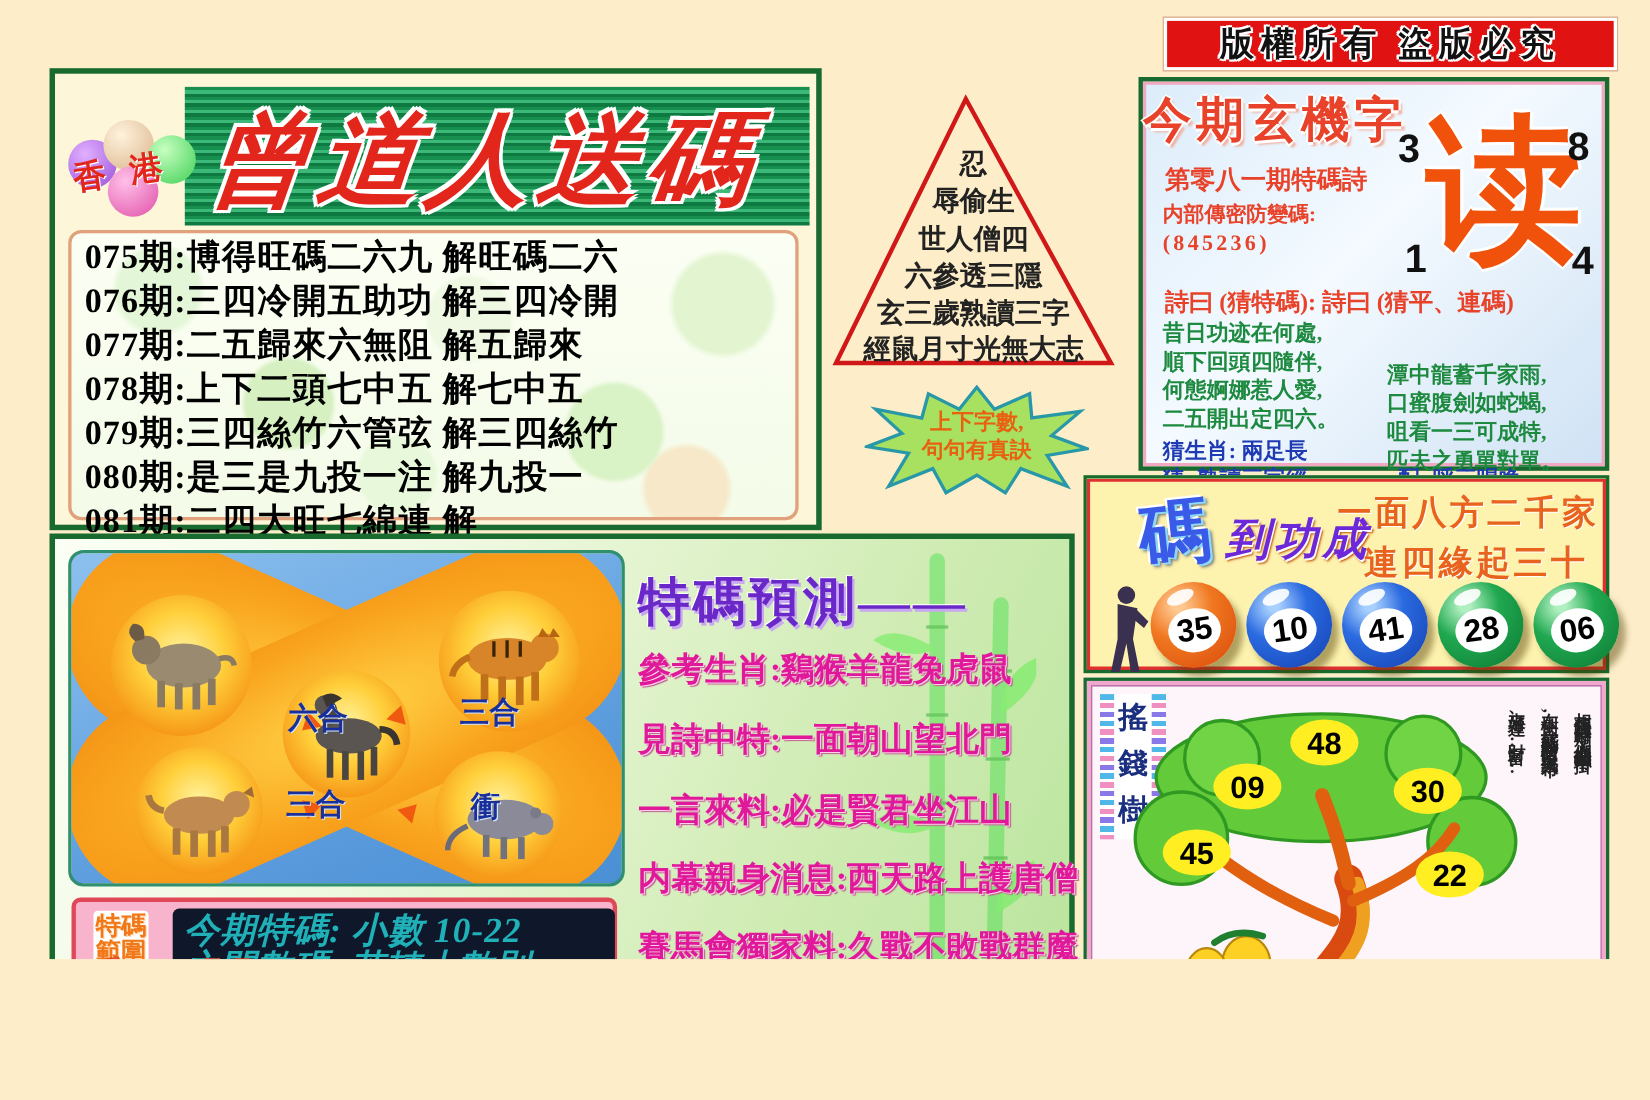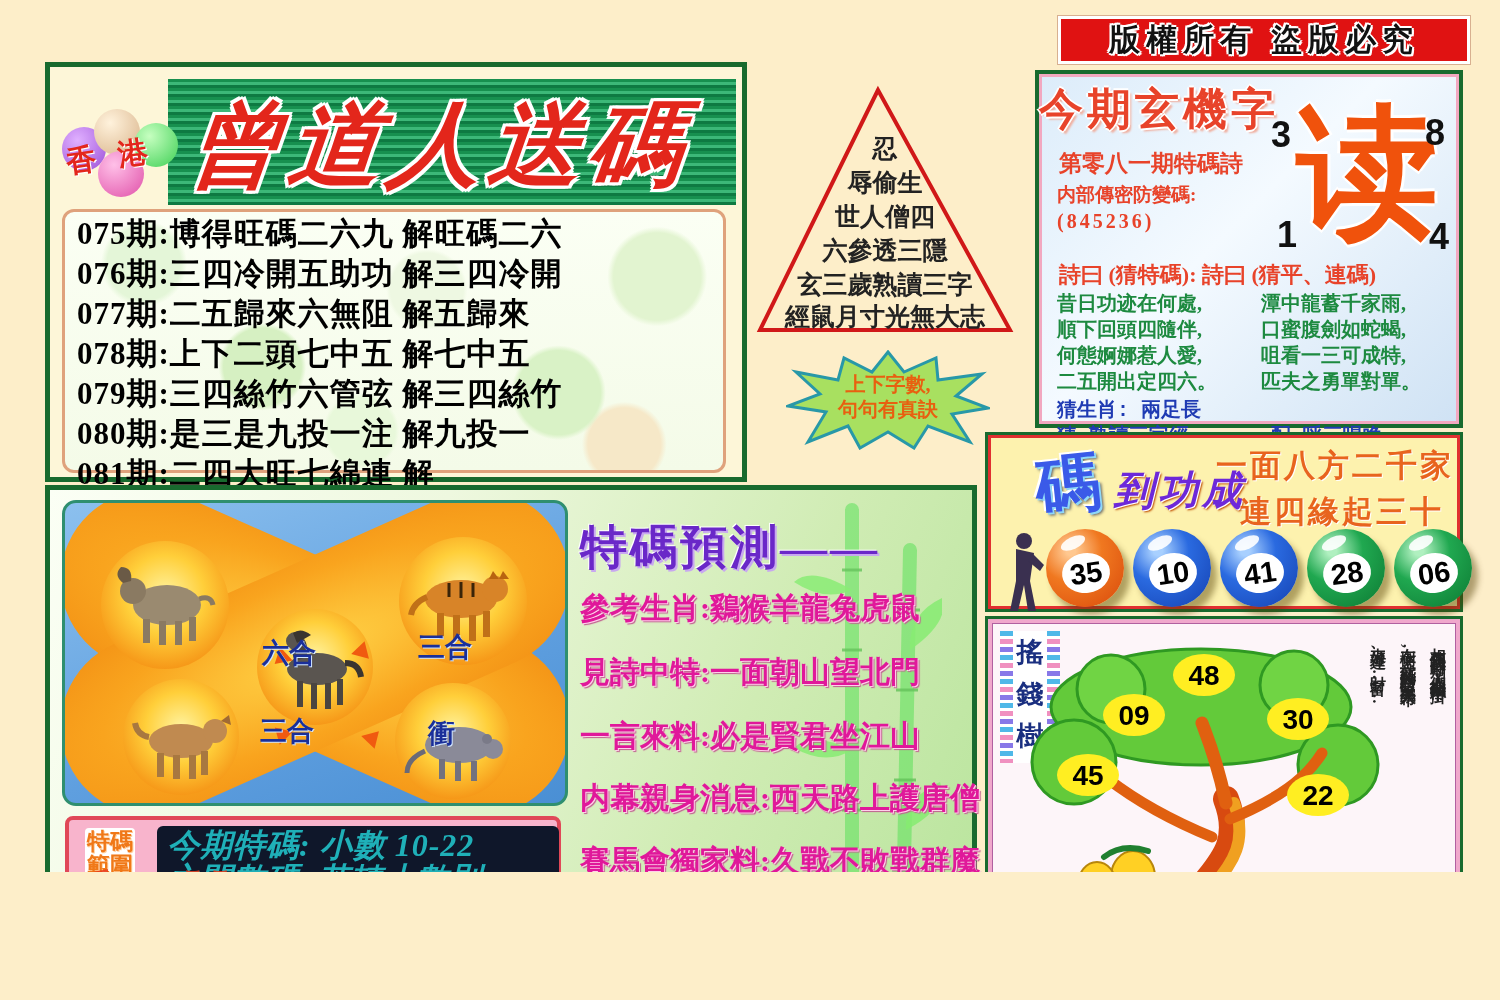--- a/index.html
+++ b/index.html
@@ -63,22 +63,22 @@
   .mys-poemtitle { position:absolute; left:20px; top:74px; font-size:23px; font-weight:bold; color:#e8432a; }
   .mys-secret { position:absolute; left:18px; top:108px; font-size:19px; font-weight:bold; color:#e8432a; }
   .mys-code { position:absolute; left:18px; top:136px; font-size:20px; font-weight:bold; color:#e8432a; letter-spacing:3px; }
   .big-char { position:absolute; left:258px; top:28px; font-size:142px; font-weight:bold; color:#f0520c; line-height:1;
     text-shadow:-3px 0 #fff,3px 0 #fff,0 -3px #fff,0 3px #fff; }
   .corner-num { position:absolute; font-size:36px; font-weight:bold; color:#111; font-family:"Liberation Sans",sans-serif; }
   .cn-tl { left:232px; top:40px; } .cn-tr { right:14px; top:38px; }
   .cn-bl { left:238px; top:140px; } .cn-br { right:10px; top:142px; }
   .mys-verse-head { position:absolute; left:20px; top:186px; font-size:22px; font-weight:bold; color:#e8432a; white-space:nowrap; }
   .poem-col { position:absolute; top:216px; font-size:20px; font-weight:bold; color:#1d8a40; line-height:26px; white-space:nowrap; }
-  .poem-left { left:18px; } .poem-right { left:222px; }
-  .mys-guess1 { position:absolute; left:18px; top:322px; font-size:20px; font-weight:bold; color:#1f3bb3;font-family:Liberation Mono, monospace; }
+  .poem-left { left:18px; } .poem-right { left:222px;margin-top:38px; }
+  .mys-guess1 { position:absolute; left:18px; top:322px; font-size:20px; font-weight:bold; color:#1f3bb3; }
   .mys-guess2 { position:absolute; left:18px; top:348px; font-size:20px; font-weight:bold; color:#1f3bb3; }
   .mys-match  { position:absolute; left:232px; top:348px; font-size:20px; font-weight:bold; color:#1f3bb3; }
 
   
   .codebox { position:absolute; left:985px; top:432px; width:478px; height:180px;
     border:3px solid #186a2e; box-shadow:inset 0 0 0 3px #e03030;
     background:#fdf2ae; }
   .graffiti { position:absolute; left:48px; top:6px; font-size:64px; font-weight:bold; color:#3a5ae8;
     text-shadow:2px 2px 0 #8fd8f8,-2px -2px 0 #fff,3px 3px 3px #666; transform:rotate(-6deg); }
   .slogan { position:absolute; left:126px; top:28px; font-size:40px; font-weight:bold; font-style:italic; color:#6d28d9;

